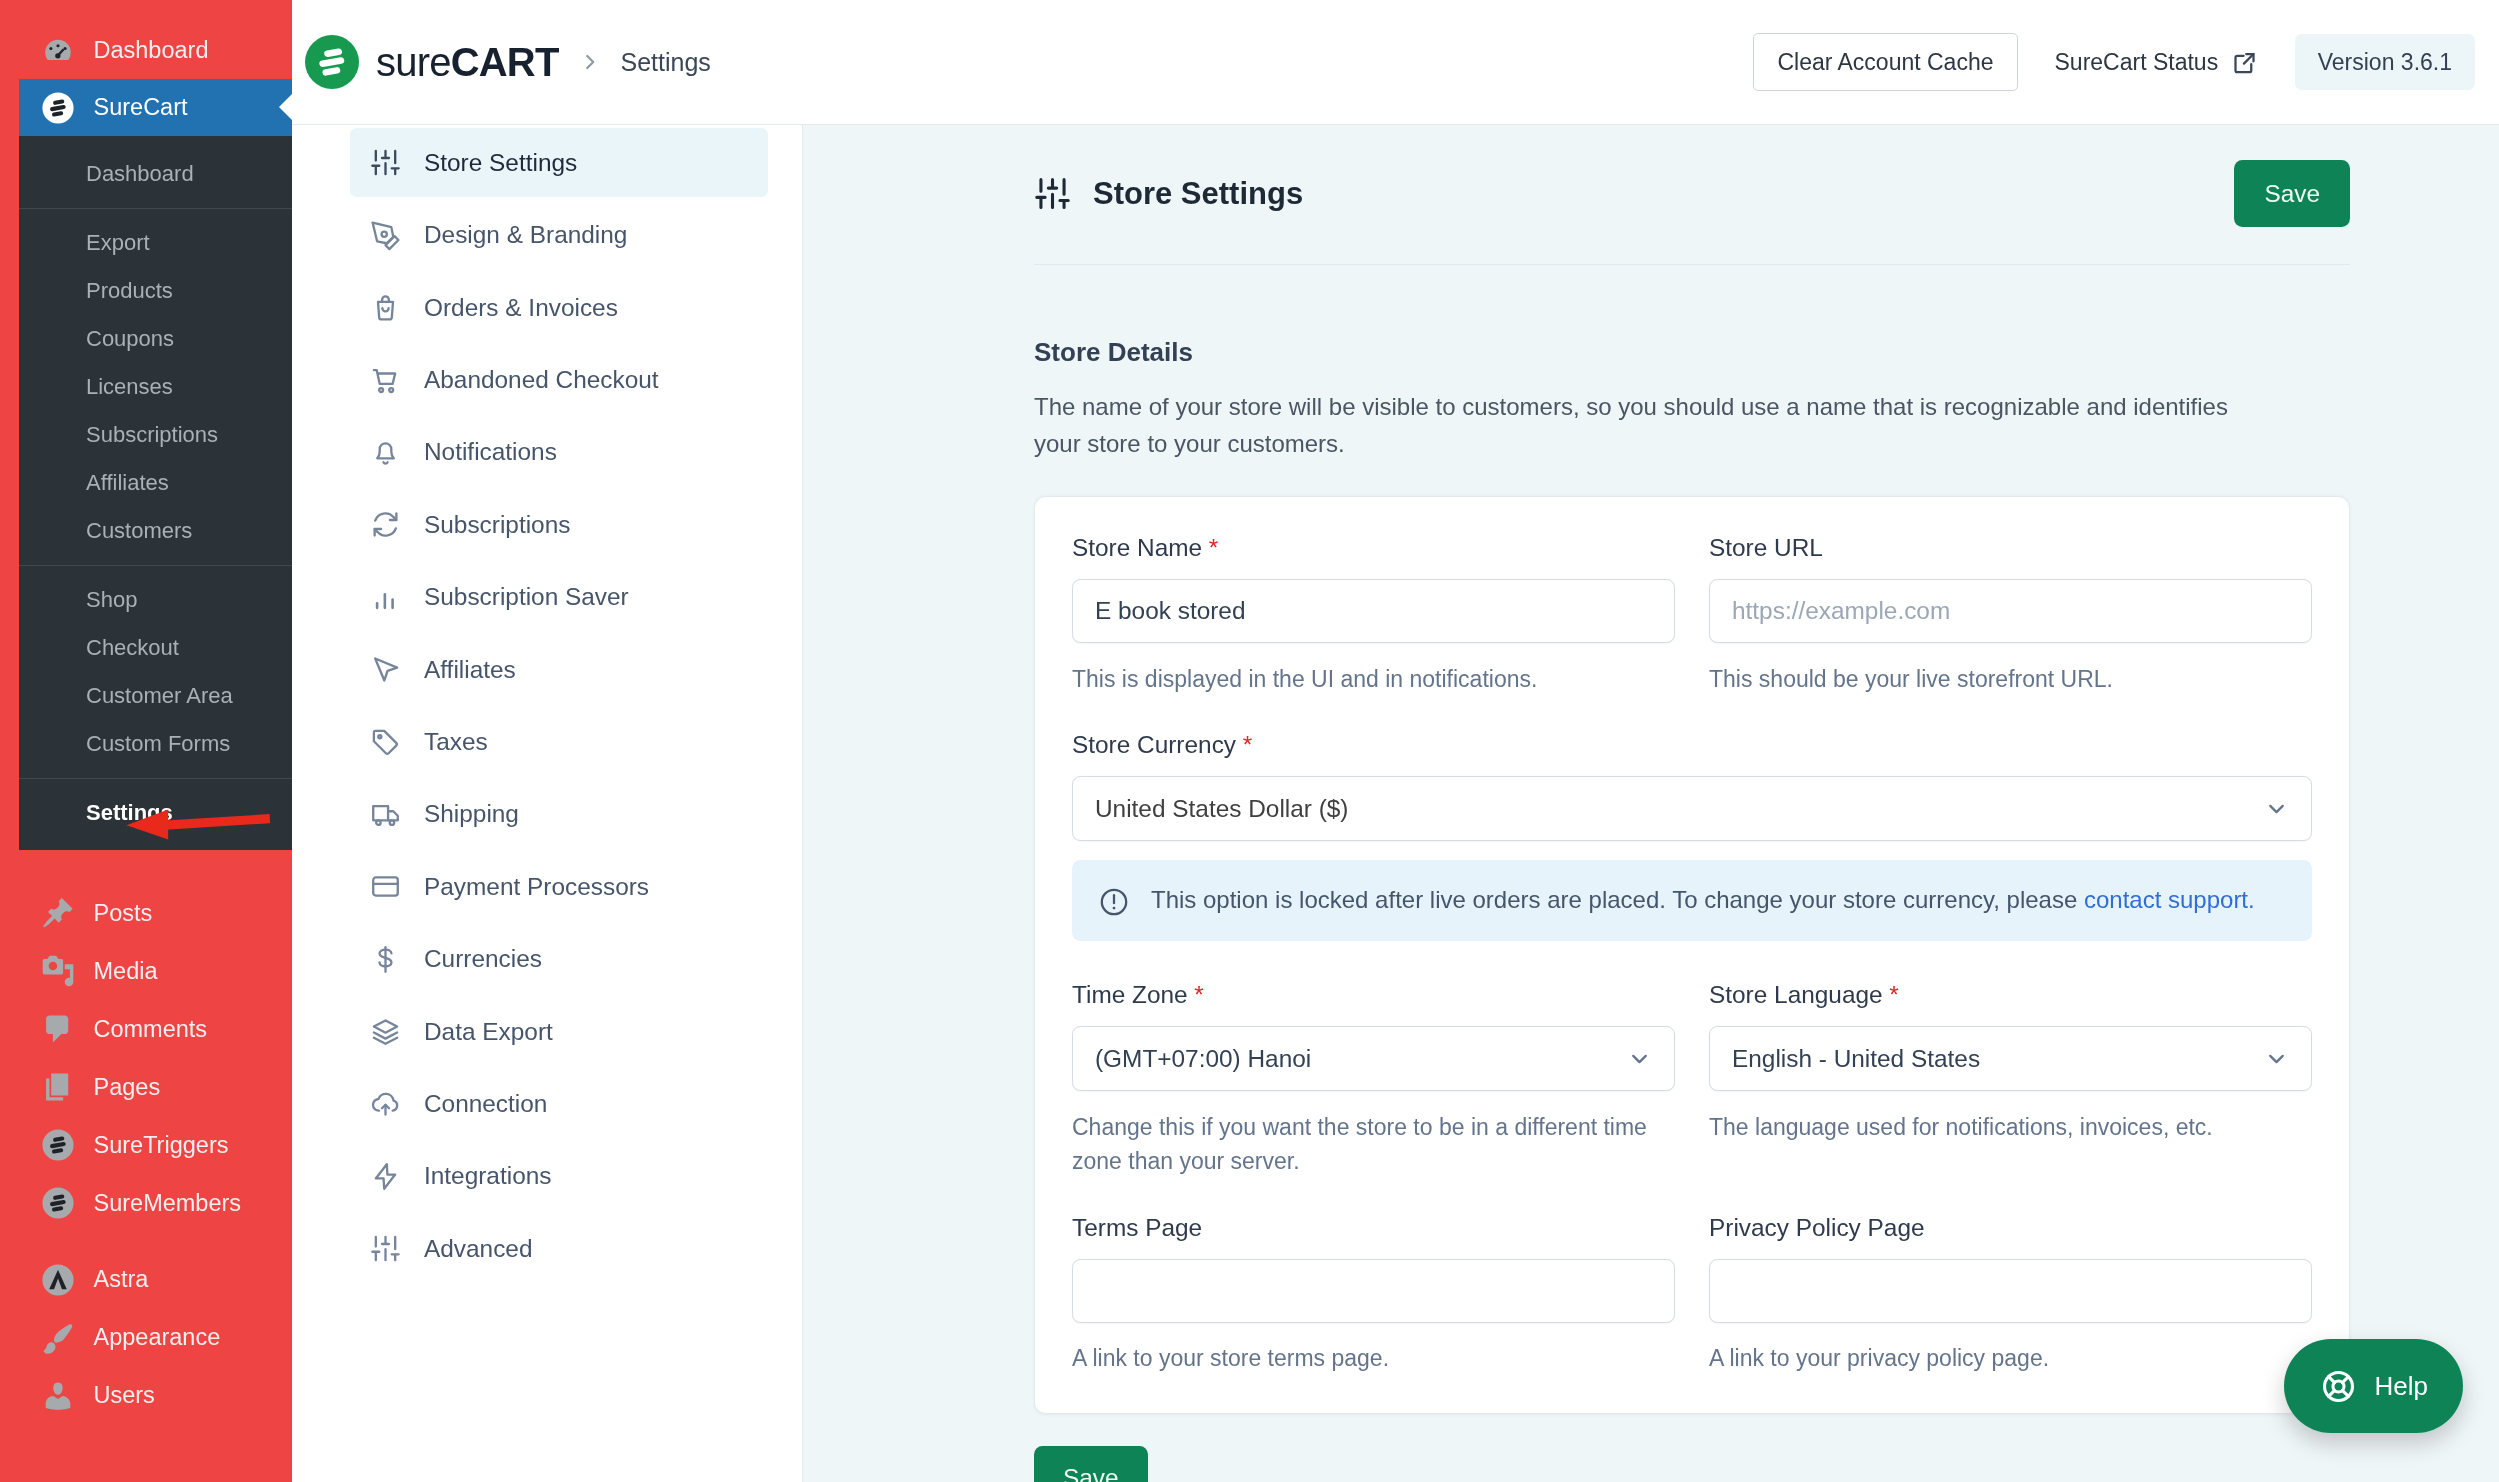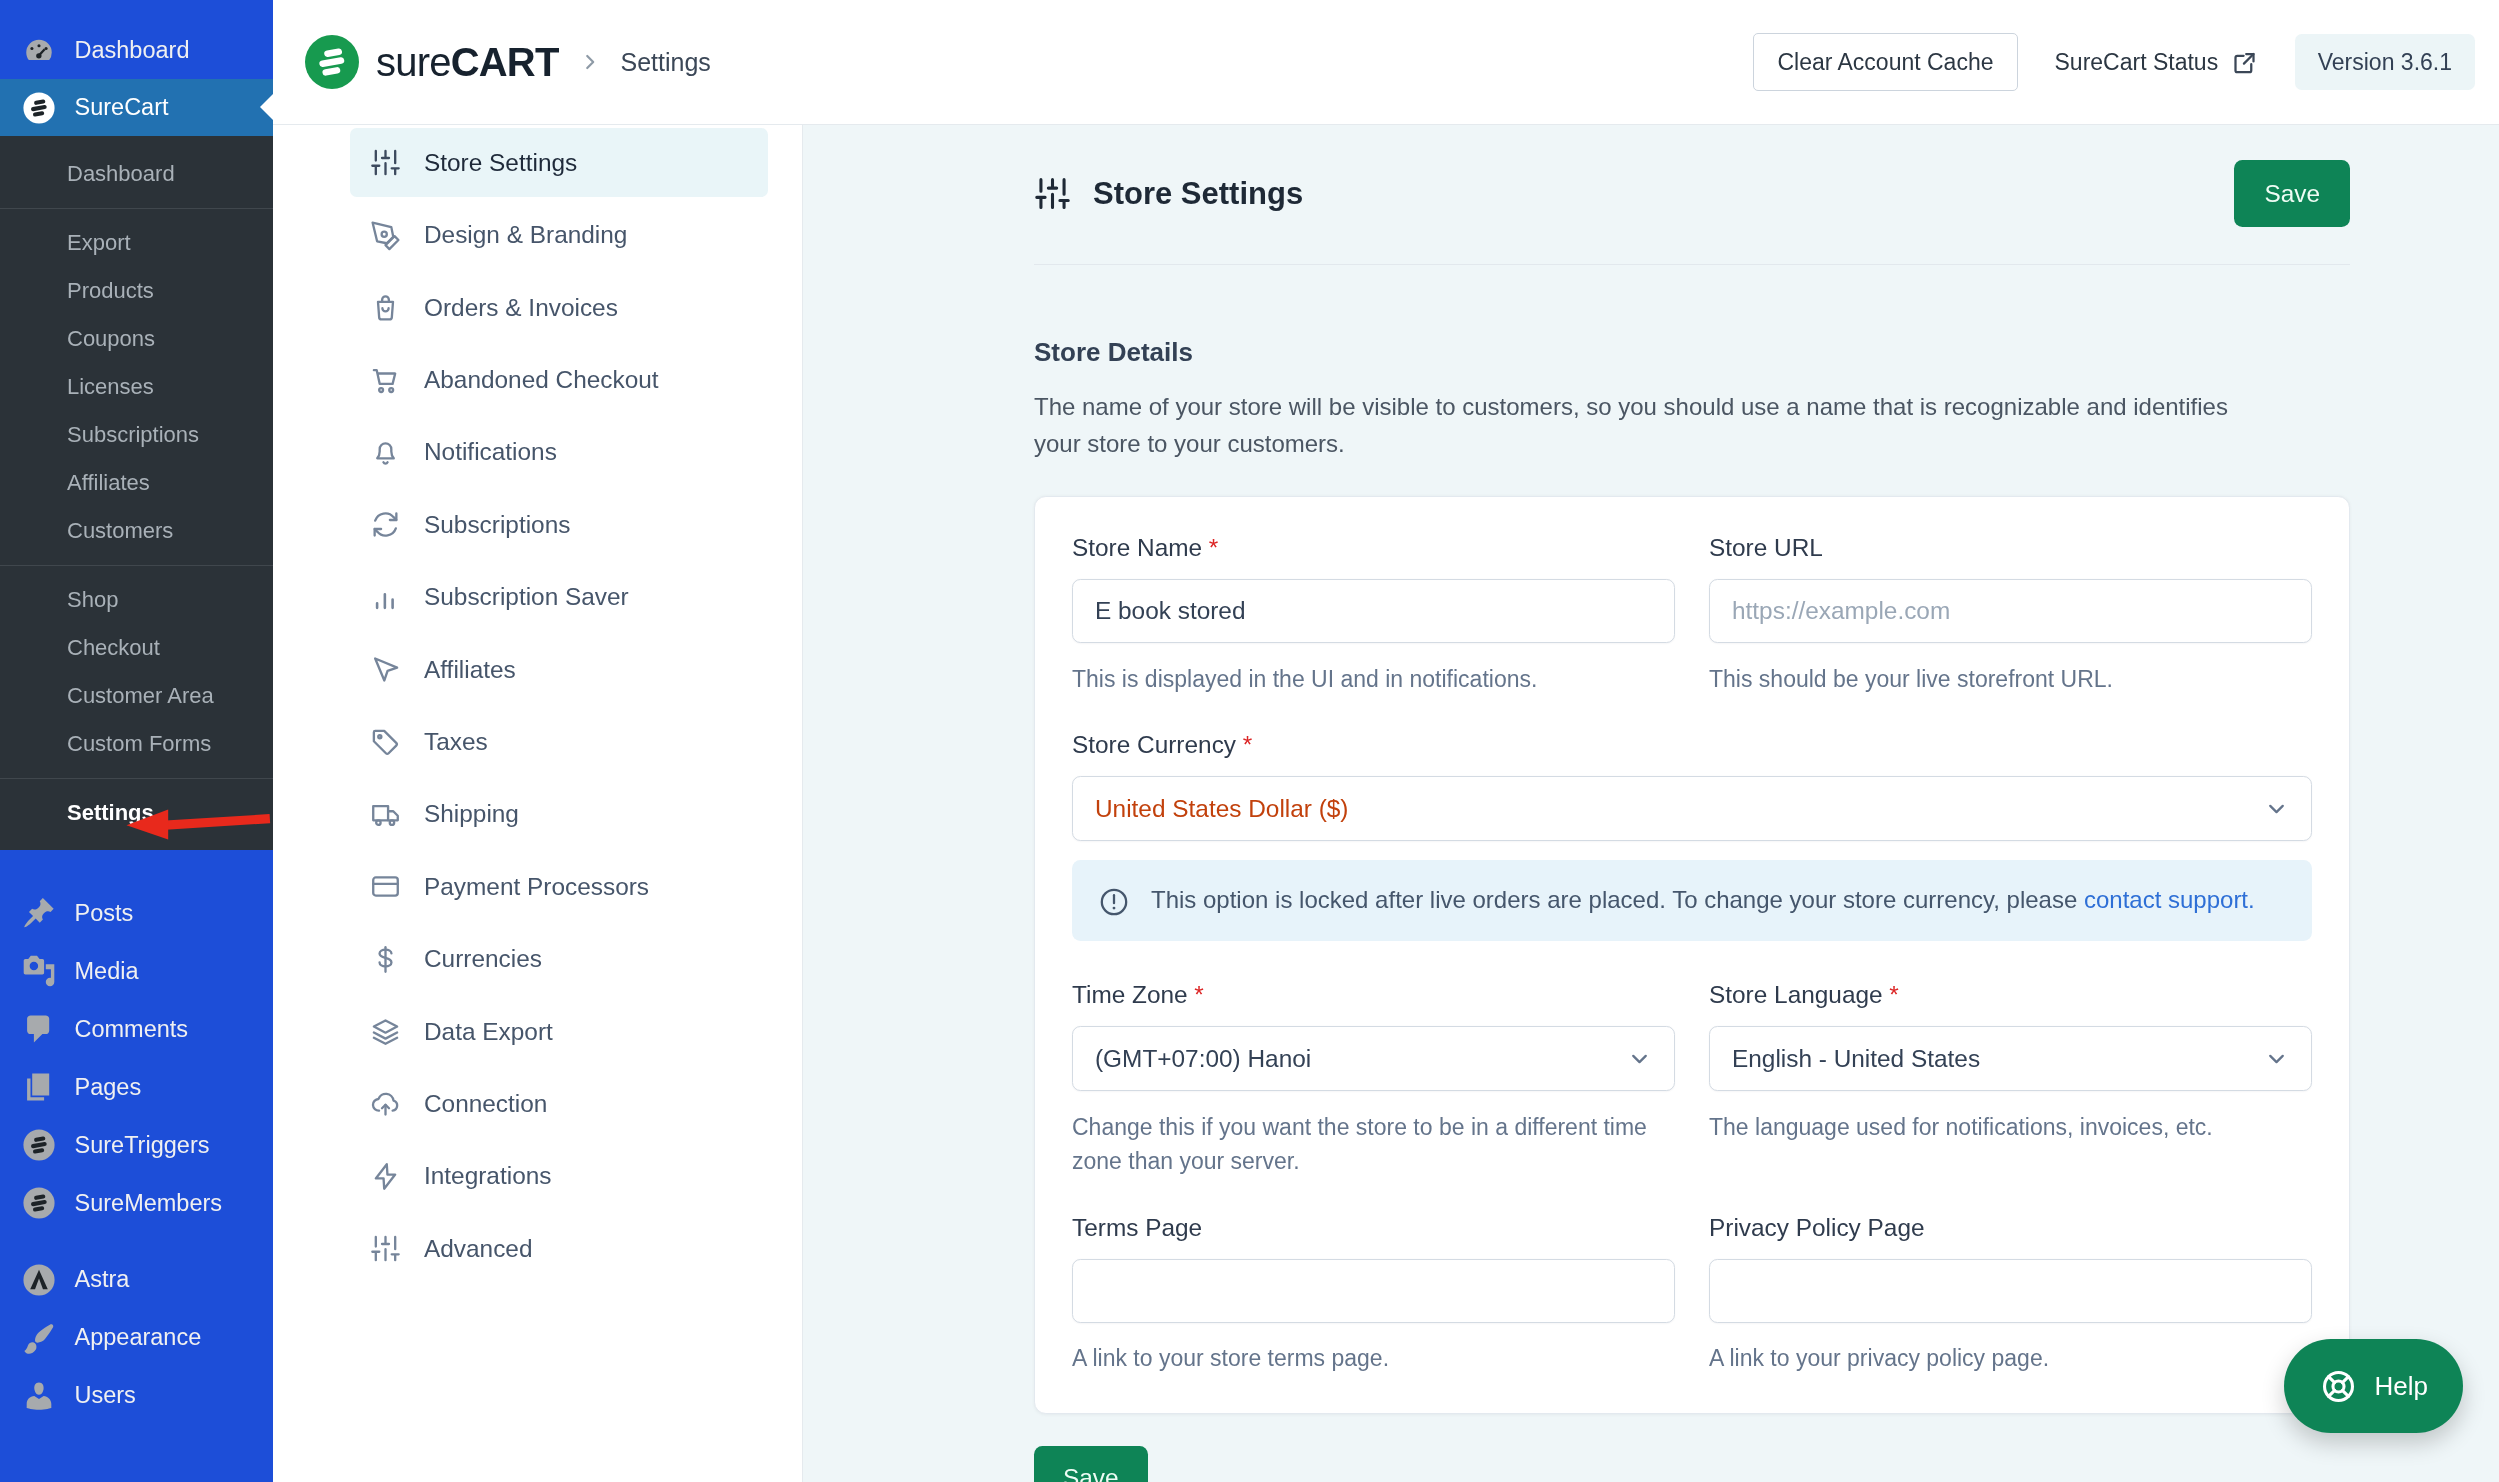--- a/index.html
+++ b/index.html
@@ -6,21 +6,21 @@
   body{
     width:2500px;height:1482px;position:relative;overflow:hidden;
     font-family:"Liberation Sans",sans-serif;background:#fff;
     -webkit-font-smoothing:antialiased;
   }
   svg{display:block;}
   .ic{fill:none;stroke:currentColor;stroke-width:1.8;stroke-linecap:round;stroke-linejoin:round;}
   .icf{fill:currentColor;}
 
   
-  .wp-sidebar{position:absolute;left:0;top:0;width:273px;height:1482px;background:#1d4ed8;color:#f0f0f1;z-index:5;}
+  .wp-sidebar{position:absolute;left:0;top:0;width:273px;height:1482px;background:#ef4444;color:#f0f0f1;z-index:5;padding-left:19px;}
   .wp-top-pad{height:22px;}
   .wp-top-item{height:57px;display:flex;align-items:center;gap:18.5px;padding-left:22px;font-size:23.5px;cursor:pointer;position:relative;}
   .wp-top-item .wicon{width:34px;height:34px;flex:none;color:#a7aaad;}
   .wp-top-item.active{background:#2271b1;color:#fff;}
   .notch{position:absolute;right:0;top:50%;margin-top:-13.5px;width:0;height:0;border:13.5px solid transparent;border-right-color:#ffffff;}
   .wp-submenu{background:#2b3238;padding:13.5px 0;}
   .wp-sub-item{height:48px;display:flex;align-items:center;padding-left:67px;font-size:22px;color:#a9b1b8;cursor:pointer;}
   .wp-sub-item.current{color:#fff;font-weight:bold;}
   .wp-divider{border-top:0.8px solid #40474d;margin:10px 0;}
   .wp-main-items{padding-top:34px;}
@@ -68,21 +68,21 @@
   .section-desc{margin-top:20px;font-size:24px;color:#4b5663;line-height:1.55;max-width:1202px;}
 
   .card{margin-top:34px;background:#fff;border:0.8px solid #e3e9ef;border-radius:11.8px;padding:37px;box-shadow:0 0.8px 3.4px rgba(16,24,40,.05);box-sizing:border-box;}
   .grid2{display:grid;grid-template-columns:1fr 1fr;column-gap:34px;}
   .field-label{font-size:24.4px;color:#2f3b4d;font-weight:400;}
   .req{color:#dc2626;margin-left:6.7px;}
   .tinput{margin-top:17px;height:64px;border:0.8px solid #d4dbe3;border-radius:8.4px;background:#fff;font-size:24.4px;color:#334155;padding:0 22px;width:100%;box-sizing:border-box;font-family:inherit;box-shadow:0 0.8px 1.7px rgba(16,24,40,.04);outline:none;}
   .tinput::placeholder{color:#9aa7b6;}
   .help{margin-top:18.5px;font-size:23px;color:#64748b;line-height:1.5;}
   .selectbox{margin-top:17px;height:65px;border:0.8px solid #d4dbe3;border-radius:8.4px;background:#fff;display:flex;align-items:center;justify-content:space-between;padding:0 22px;font-size:24.4px;color:#334155;cursor:pointer;box-shadow:0 0.8px 1.7px rgba(16,24,40,.04);box-sizing:border-box;}
-  .selectbox .muted{color:#c2410c;}
+  .selectbox .muted{color:#404040;}
   .chev{width:25px;height:25px;color:#64748b;flex:none;}
   .mt42{margin-top:35px;}
   .mt48{margin-top:40px;}
   .note{margin-top:18.5px;background:#e7f3fa;border-radius:8.4px;padding:22px 25px;display:flex;gap:20px;align-items:flex-start;font-size:24px;color:#45566c;line-height:1.5;}
   .note-icon{width:34px;height:34px;flex:none;margin-top:3.4px;color:#45566c;}
   .note a{color:#2e6fd6;cursor:pointer;}
   .btn-save-bottom{margin-top:32px;height:64px;padding:0 29px;}
 
   .help-fab{position:absolute;right:37px;bottom:49px;height:94px;border-radius:50px;background:#0e8456;color:#fff;display:flex;align-items:center;gap:17px;padding:0 35px;font-size:26px;box-shadow:0 10px 23.5px rgba(0,0,0,.2);cursor:pointer;border:0;font-family:inherit;}
   .help-fab svg{width:39px;height:39px;}

